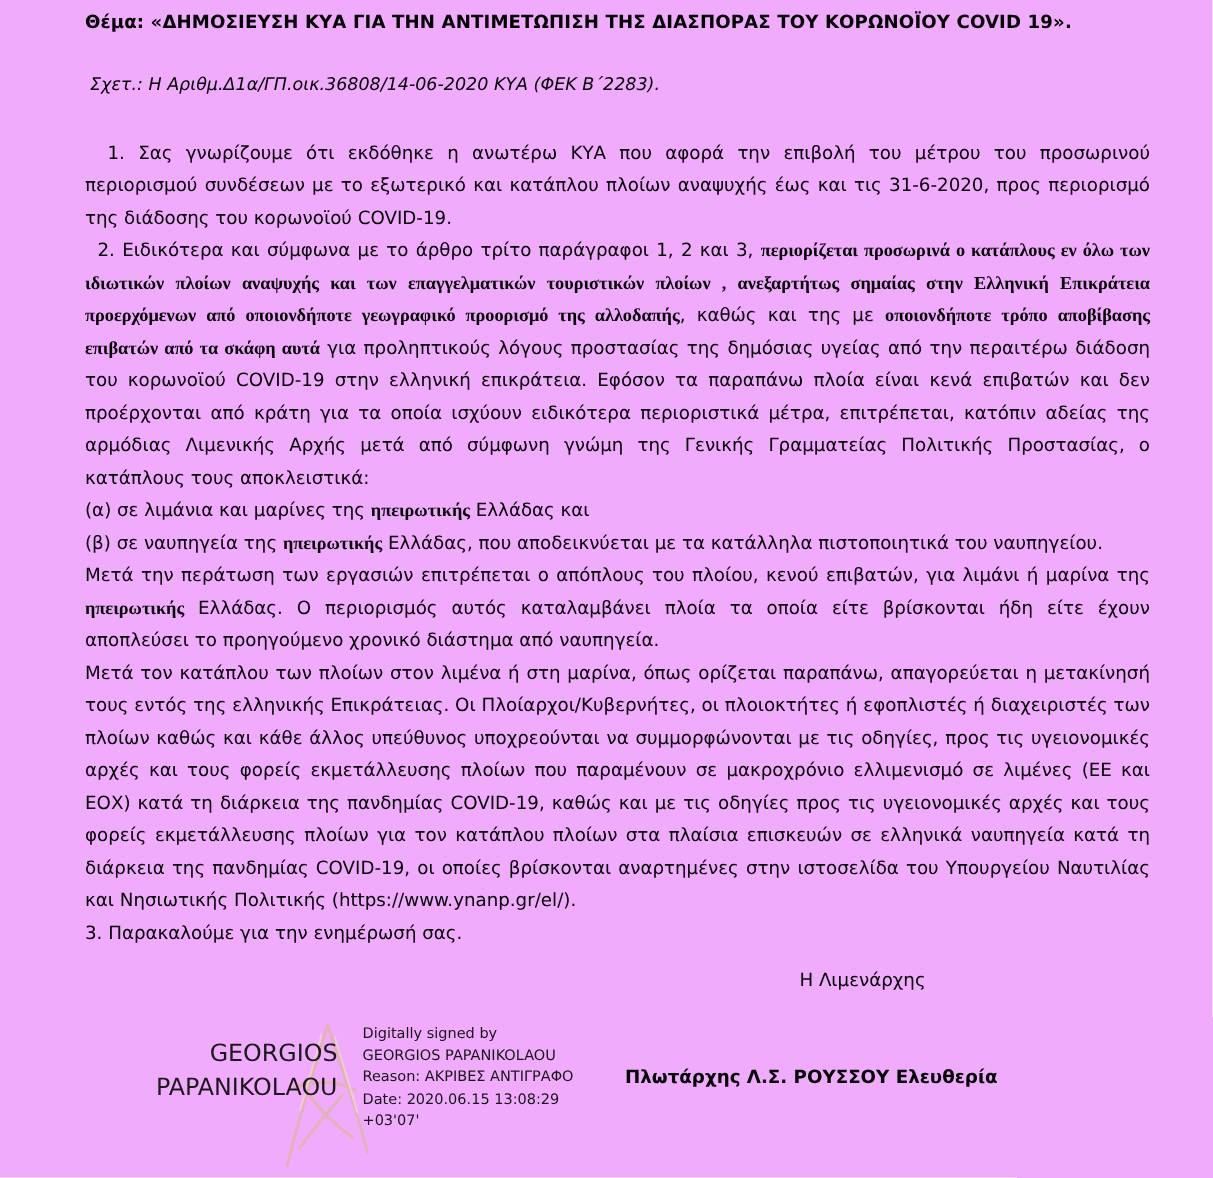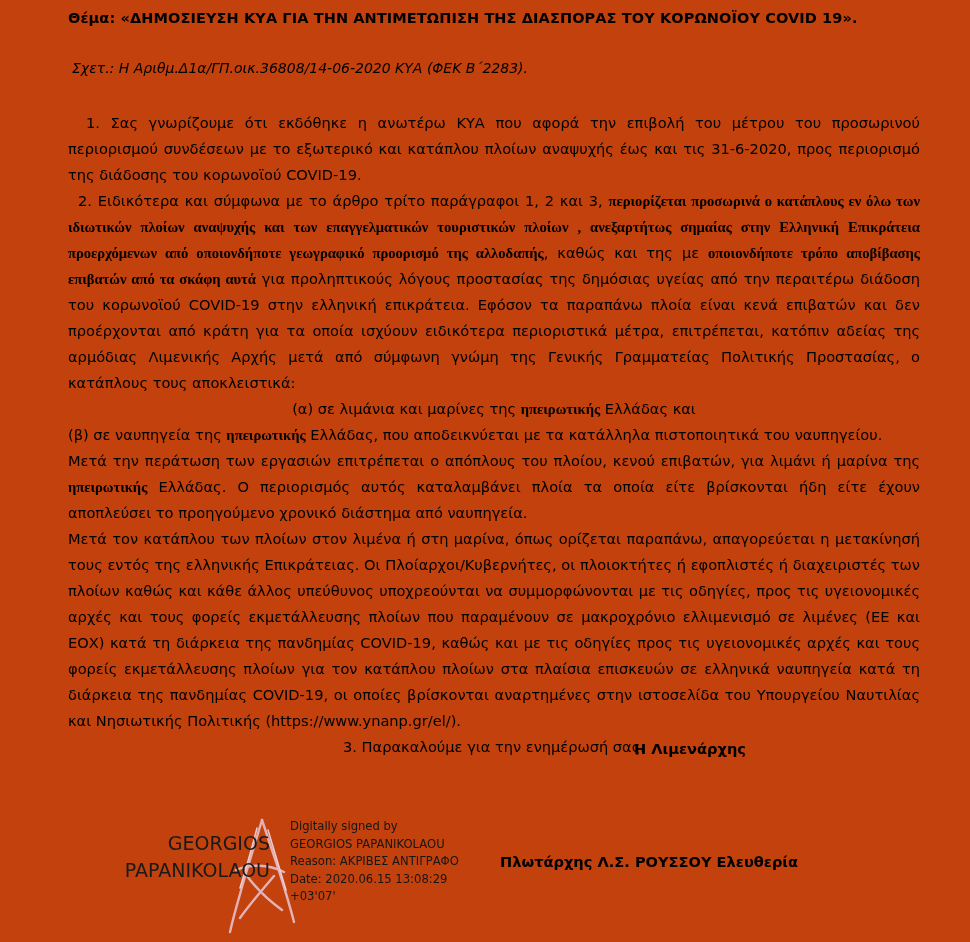--- a/index.html
+++ b/index.html
@@ -10,21 +10,21 @@
   }
   body {
     font-family: "DejaVu Sans", "Liberation Sans", sans-serif;
     color: #000000;
     -webkit-font-smoothing: antialiased;
   }
   .page {
     position: relative;
     width: 970px;
     height: 942px;
-    background: #c2410c;
+    background: #f0abfc;
     overflow: hidden;
   }
 
   
   .subject-line {
     position: absolute;
     left: 68px;
     top: 8px;
     width: 860px;
     font-size: 14.5px;
@@ -61,32 +61,32 @@
     text-indent: 18px;
   }
   .para.indent-small {
     text-indent: 10px;
   }
   .para b, .para .b {
     font-weight: bold;
     font-family: Liberation Serif, serif;
   }
   .nojust {
-    text-align: center;
+    text-align: left;
   }
 
   
   .closing-title {
     position: absolute;
-    top: 738px;
+    top: 774px;
     left: 540px;
     width: 300px;
     text-align: center;
     font-size: 14.6px;
-    font-weight: bold;
+    font-weight: normal;
     line-height: 22px;
   }
   .signer-name {
     position: absolute;
     top: 851px;
     left: 500px;
     width: 390px;
     text-align: left;
     font-size: 14.6px;
     font-weight: bold;

